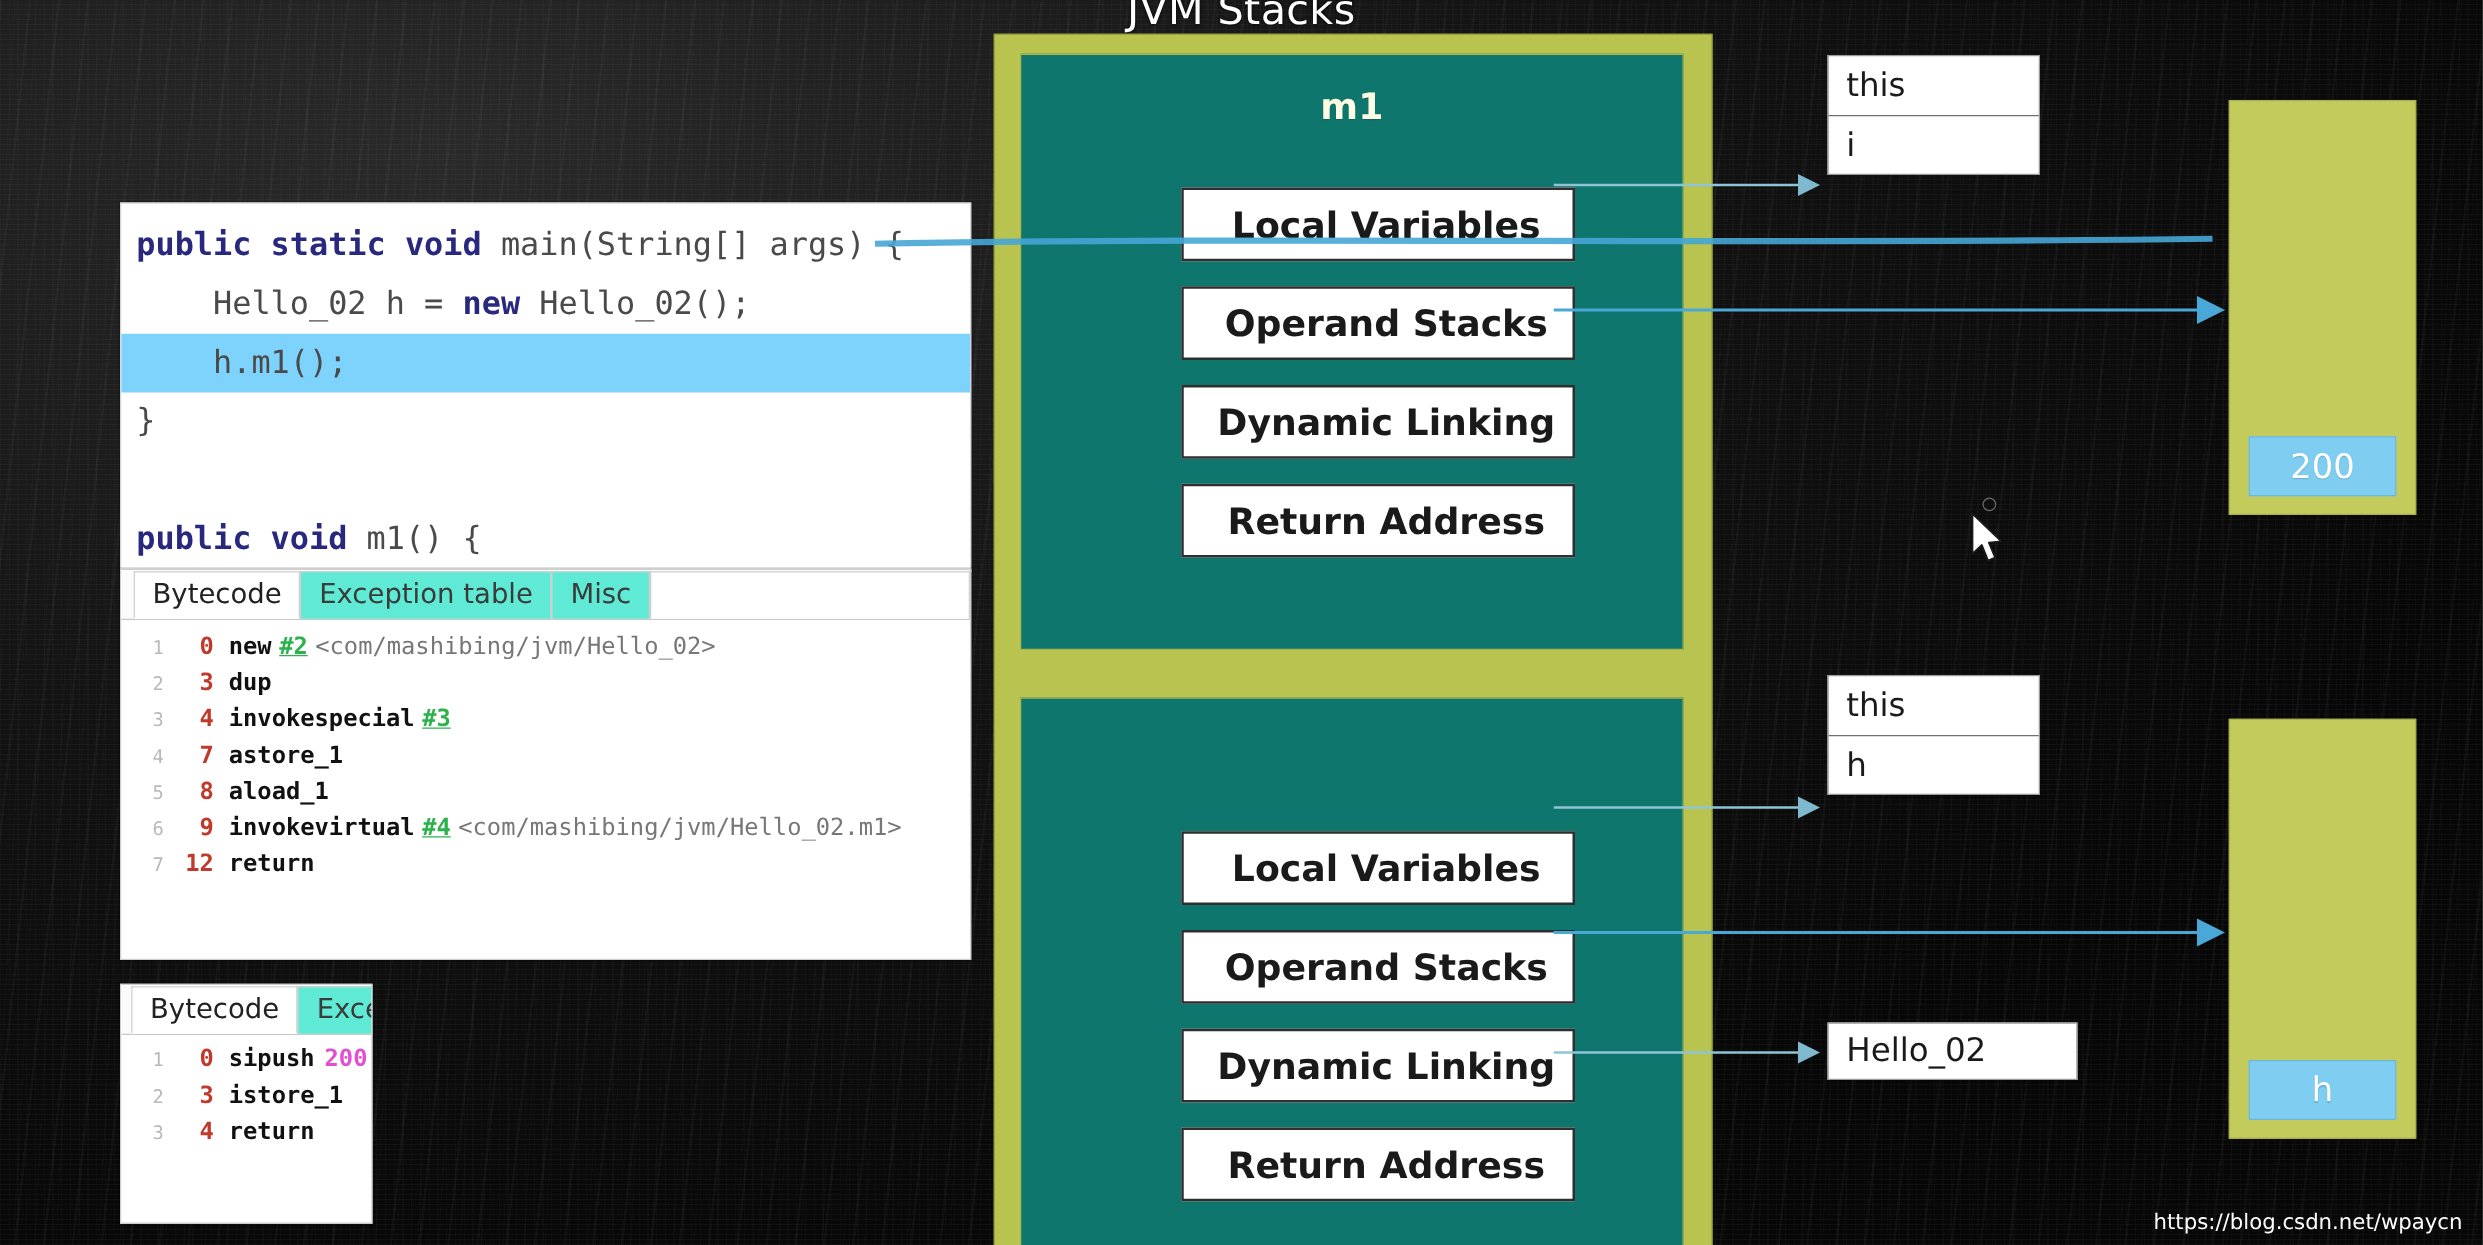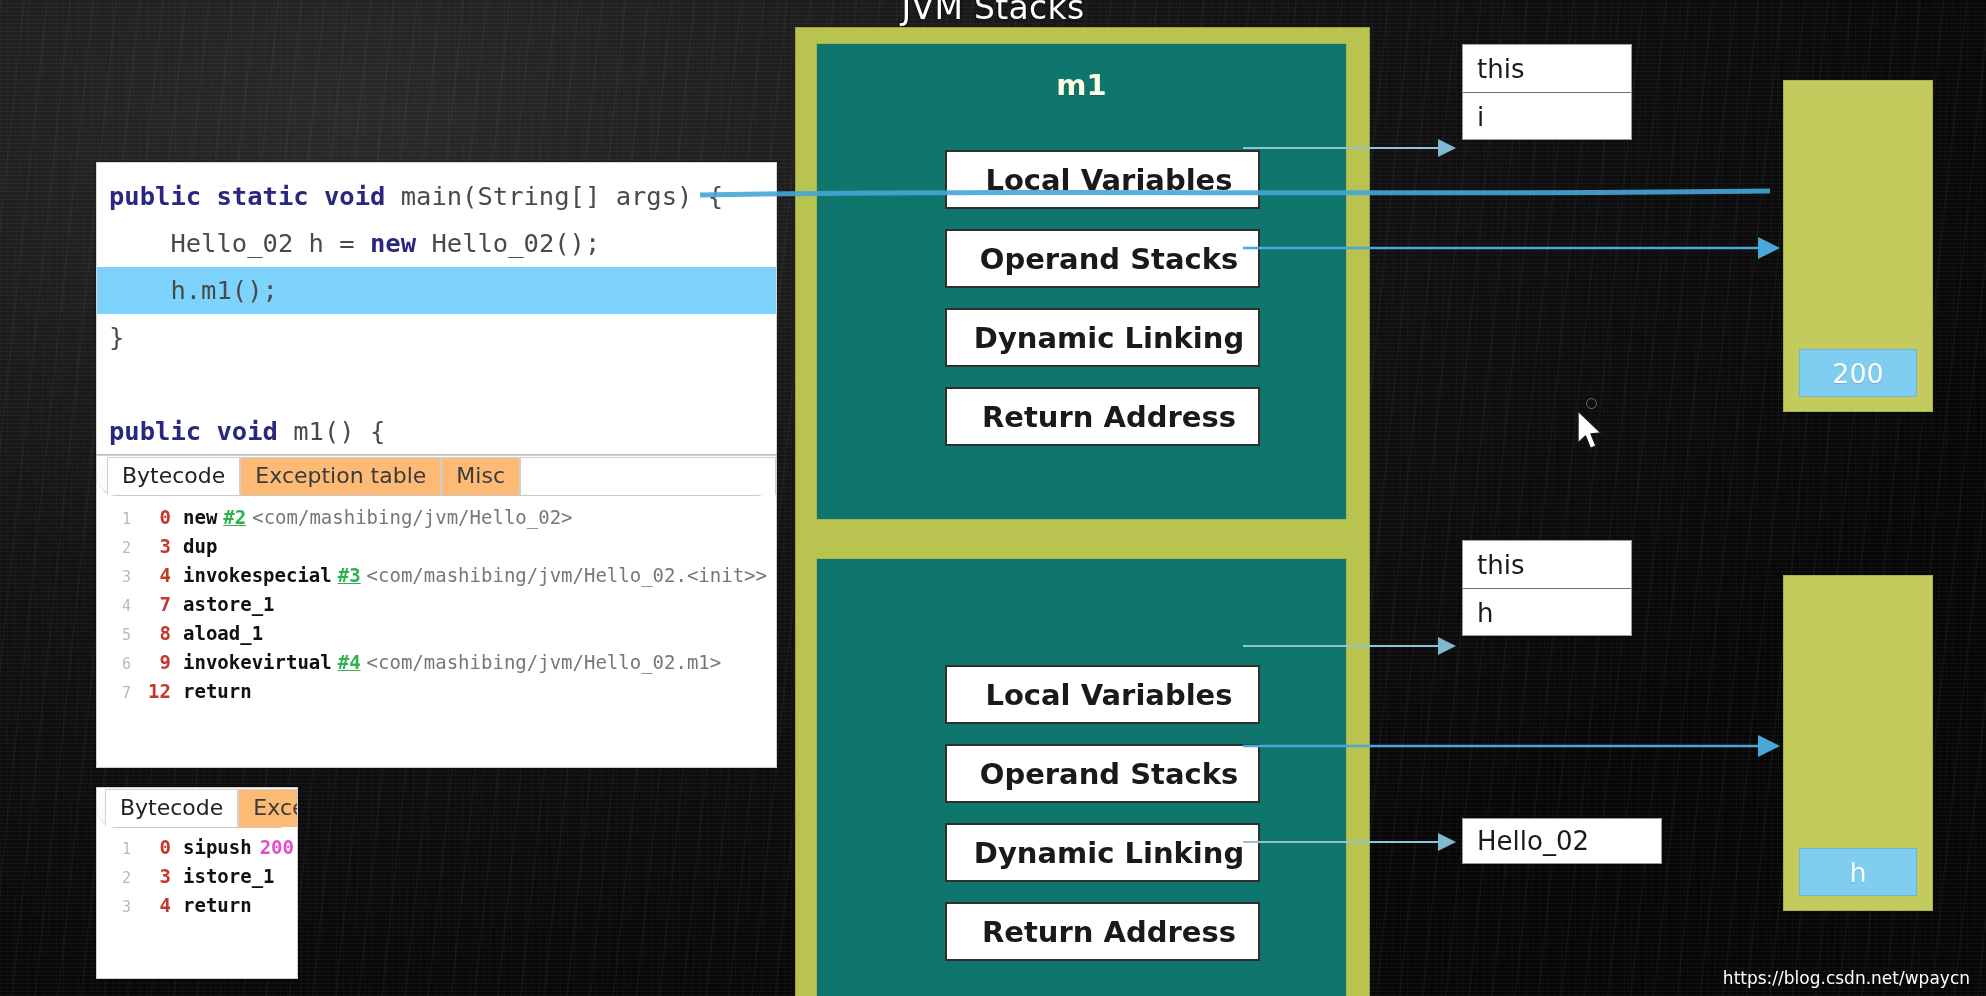--- a/index.html
+++ b/index.html
@@ -50,28 +50,28 @@
 
   
   .bcpanel{
     background:#ffffff;border:1px solid #cfcfcf;
     box-shadow:0 0 0 1px rgba(0,0,0,.25);
     overflow:hidden;
   }
   .bctabs{
     display:flex;align-items:flex-end;height:40px;
     background:#fbfbfb;border-bottom:1px solid #c8c8c8;
-    padding-left:10px;box-sizing:border-box;border-radius:20px;
+    padding-left:10px;box-sizing:border-box;
   }
   .bctab{
     font-family:"DejaVu Sans","Liberation Sans",sans-serif;
     font-size:22px;color:#3b3b3b;
     padding:3px 14px 5px 14px;margin-right:0;
     border-left:1px solid #cfcfcf;border-right:1px solid #cfcfcf;border-top:1px solid #cfcfcf;
-    background:#fdba74;line-height:30px;height:38px;box-sizing:border-box;
+    background:#5eead4;line-height:30px;height:38px;box-sizing:border-box;
     white-space:nowrap;
   }
   .bctab.sel{background:#ffffff;border-bottom:1px solid #ffffff;color:#222;}
   .bctab.filler{flex:1;background:#ffffff;border-right:1px solid #cfcfcf;}
   .bcbody{padding:10px 0 6px 0;}
   .bcrow{
     display:flex;align-items:baseline;height:29px;
     font-family:"DejaVu Sans Mono","Liberation Mono",monospace;
     font-size:19px;white-space:pre;
   }
@@ -163,21 +163,21 @@
 <div id="bc1" class="abs bcpanel">
   <div class="bctabs">
       <div class="bctab sel">Bytecode</div>
       <div class="bctab">Exception table</div>
       <div class="bctab">Misc</div>
       <div class="bctab filler"></div>
     </div>
   <div class="bcbody">
       <div class="bcrow"><span class="rn">1</span><span class="off">0</span><span class="op">new</span><span class="ref">#2</span><span class="desc">&lt;com/mashibing/jvm/Hello_02&gt;</span></div>
       <div class="bcrow"><span class="rn">2</span><span class="off">3</span><span class="op">dup</span></div>
-      <div class="bcrow"><span class="rn">3</span><span class="off">4</span><span class="op">invokespecial</span><span class="ref">#3</span><span class="desc">&lt;com/mashibing/jvm/Hello_02.&lt;init&gt;&gt;</span></div>
+      <div class="bcrow"><span class="rn">3</span><span class="off">4</span><span class="op">invokespecial</span><span class="ref">#3</span></div>
       <div class="bcrow"><span class="rn">4</span><span class="off">7</span><span class="op">astore_1</span></div>
       <div class="bcrow"><span class="rn">5</span><span class="off">8</span><span class="op">aload_1</span></div>
       <div class="bcrow"><span class="rn">6</span><span class="off">9</span><span class="op">invokevirtual</span><span class="ref">#4</span><span class="desc">&lt;com/mashibing/jvm/Hello_02.m1&gt;</span></div>
       <div class="bcrow"><span class="rn">7</span><span class="off">12</span><span class="op">return</span></div>
     </div>
 </div>
 
 <div id="bc2" class="abs bcpanel">
   <div class="bctabs">
       <div class="bctab sel">Bytecode</div>

